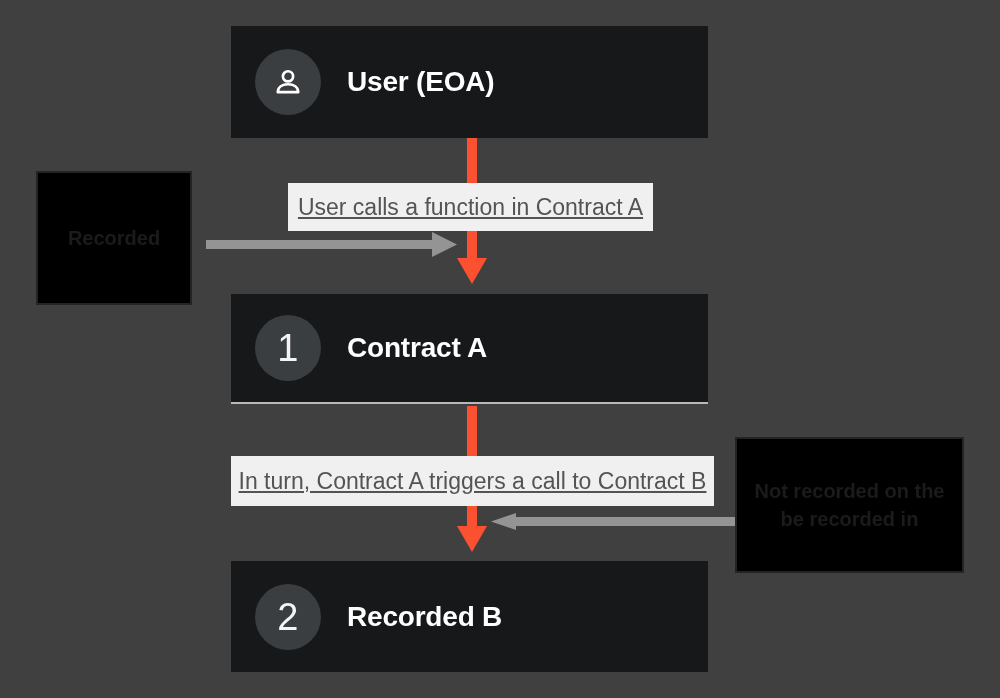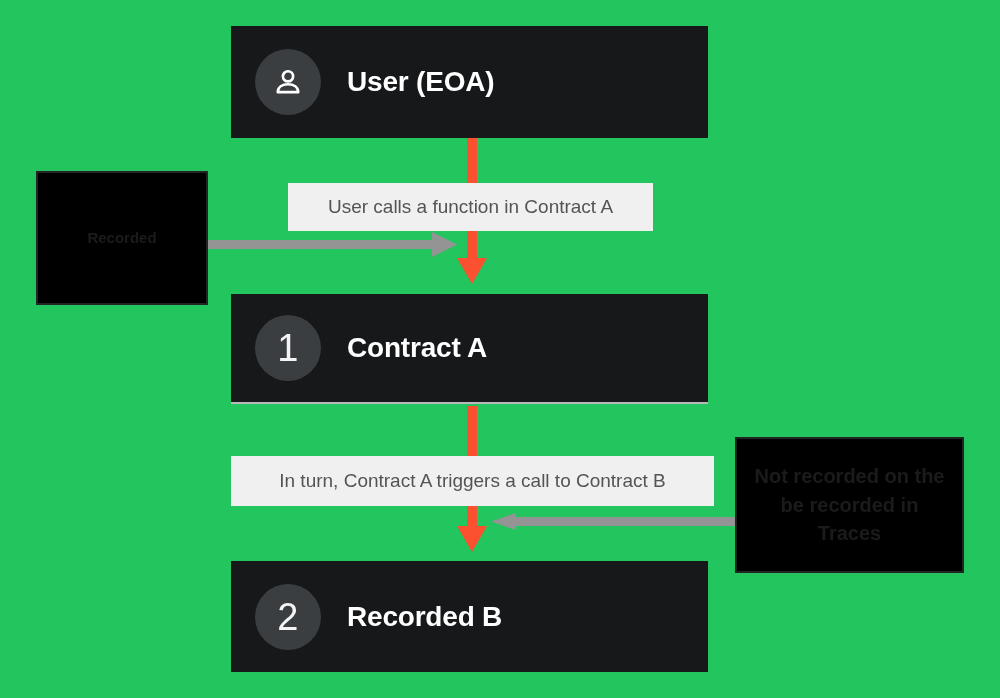--- a/index.html
+++ b/index.html
@@ -13,21 +13,21 @@
     position: relative;
     overflow: hidden;
     font-family: "Liberation Sans", sans-serif;
   }
 
   #stage {
     position: absolute;
     left: 0; top: 0;
     width: 1000px;
     height: 698px;
-    background: #22c55e;
+    background: #404040;
   }
 
   
   #connectors {
     position: absolute;
     left: 0; top: 0;
     width: 1000px;
     height: 698px;
     z-index: 1;
   }
@@ -76,46 +76,47 @@
 
   
   .edge-label {
     position: absolute;
     background: #f0f0f0;
     display: flex;
     align-items: center;
     justify-content: center;
     box-sizing: border-box;
     color: #545454;
-    font-size: 19px;
+    font-size: 23px;
     font-weight: 400;
     white-space: nowrap;
     z-index: 2;
+    text-decoration: underline;
   }
   .edge-label-1 { left: 288px; top: 183px; width: 365px; height: 48px; }
   .edge-label-2 { left: 231px; top: 456px; width: 483px; height: 50px; }
 
   
   .note {
     position: absolute;
     background: #000000;
     border: 2px solid #242424;
     box-sizing: border-box;
     display: flex;
     align-items: center;
     justify-content: center;
     text-align: center;
     color: #1b1b1b;
     font-weight: 700;
     z-index: 3;
   }
   .note-left {
     left: 36px; top: 171px;
-    width: 172px; height: 134px;
-    font-size: 15px;
+    width: 156px; height: 134px;
+    font-size: 20px;
     line-height: 1.45;
   }
   .note-right {
     left: 735px; top: 437px;
     width: 229px; height: 136px;
     font-size: 20px;
     line-height: 1.42;
   }
   .note-line { display: block; }
 </style>
@@ -178,17 +179,16 @@
   <div class="note note-left">
     <div>
       <span class="note-line">Recorded</span>
     </div>
   </div>
 
   <div class="note note-right">
     <div>
       <span class="note-line">Not recorded on the</span>
       <span class="note-line">be recorded in</span>
-      <span class="note-line">Traces</span>
     </div>
   </div>
 
 </div>
 
 </body></html>

